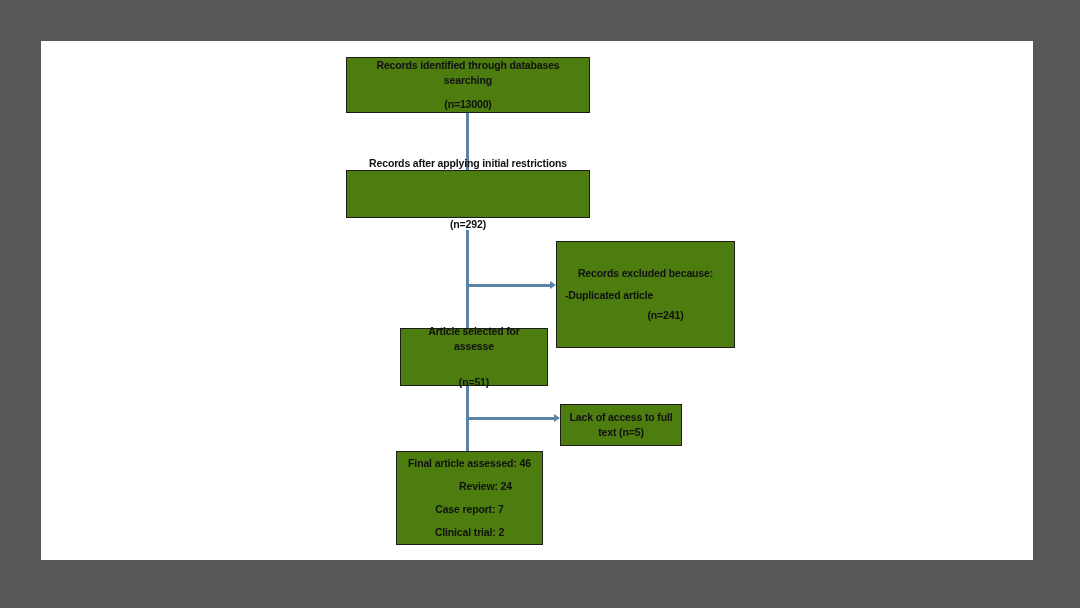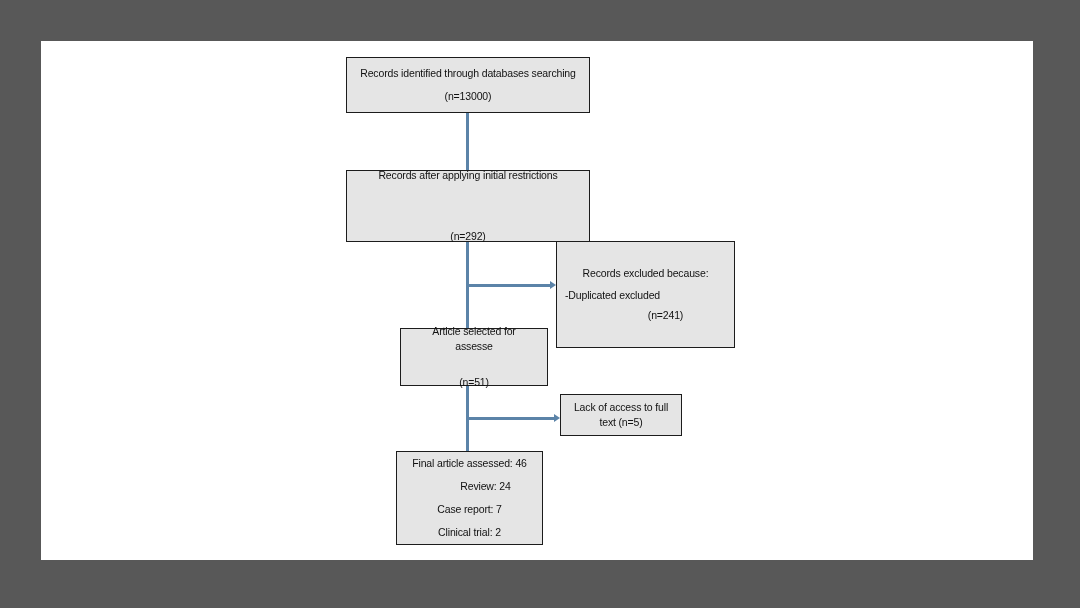--- a/index.html
+++ b/index.html
@@ -24,26 +24,26 @@
     left: 41px;
     top: 41px;
     width: 992px;
     height: 519px;
     background: #ffffff;
   }
   .node {
     position: absolute;
     box-sizing: border-box;
     border: 1.6px solid #1c1c1c;
-    background: #e5e5e5;
+    background: #4d7c0f;
     display: flex;
     flex-direction: column;
     justify-content: center;
     color: #111111;
-    font-weight: normal;
+    font-weight: bold;
     font-size: 10.5px;
     line-height: 1.45;
     letter-spacing: -0.15px;
   }
   .node .ln { display: block; }
   .node.center { align-items: center; text-align: center; padding: 2px 6px; }
   .node.mixed { align-items: stretch; text-align: left; padding: 20px 8px; }
   .node.mixed .ln.c { text-align: center; }
   .node.mixed .ln.sp { margin-top: 7px; }
 
@@ -79,38 +79,38 @@
     <div class="conn v" style="left:425px; top:345px; height:65px;"></div>
 
     <div class="conn h" style="left:425px; top:376px; width:88px;"></div>
     <div class="arrow" style="left:513px; top:373px;"></div>
 
     <div class="node center" style="left:305px; top:16px; width:244px; height:56px;">
       <span class="ln">Records identified through databases searching</span>
       <span class="ln" style="margin-top:8px;">(n=13000)</span>
     </div>
 
-    <div class="node center" style="left:305px; top:129px; width:244px; height:72px;gap:36px;">
+    <div class="node center" style="left:305px; top:129px; width:244px; height:48px;gap:36px;">
       <span class="ln">Records after applying initial restrictions</span>
       <span class="ln" style="margin-top:9px;">(n=292)</span>
     </div>
 
     <div class="node mixed" style="left:515px; top:200px; width:179px; height:107px;">
       <span class="ln c">Records excluded because:</span>
-      <span class="ln sp">-Duplicated excluded</span>
+      <span class="ln sp">-Duplicated article</span>
       <span class="ln" style="text-align:center; margin-top:4px; padding-left:40px;">(n=241)</span>
     </div>
 
     <div class="node center" style="left:359px; top:287px; width:148px; height:58px;">
       <span class="ln">Article selected for</span>
       <span class="ln">assesse</span>
       <span class="ln" style="margin-top:20px;">(n=51)</span>
     </div>
 
-    <div class="node center" style="left:519px; top:353px; width:122px; height:42px;">
+    <div class="node center" style="left:519px; top:363px; width:122px; height:42px;">
       <span class="ln">Lack of access to full</span>
       <span class="ln">text (n=5)</span>
     </div>
 
     <div class="node center" style="left:355px; top:410px; width:147px; height:94px;">
       <span class="ln">Final article assessed: 46</span>
       <span class="ln" style="margin-top:8px;padding-left:32px;">Review: 24</span>
       <span class="ln" style="margin-top:8px;">Case report: 7</span>
       <span class="ln" style="margin-top:8px;">Clinical trial: 2</span>
     </div>

